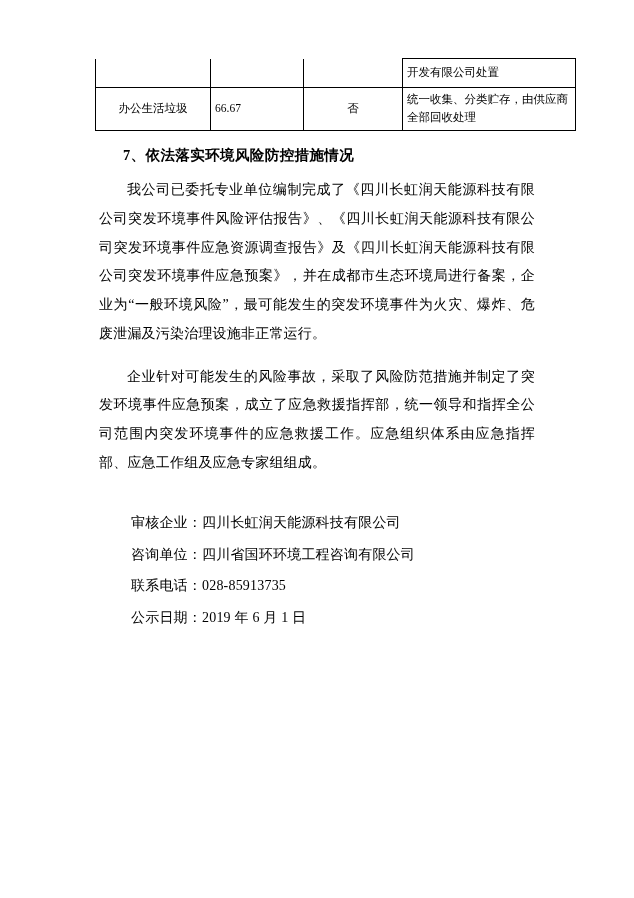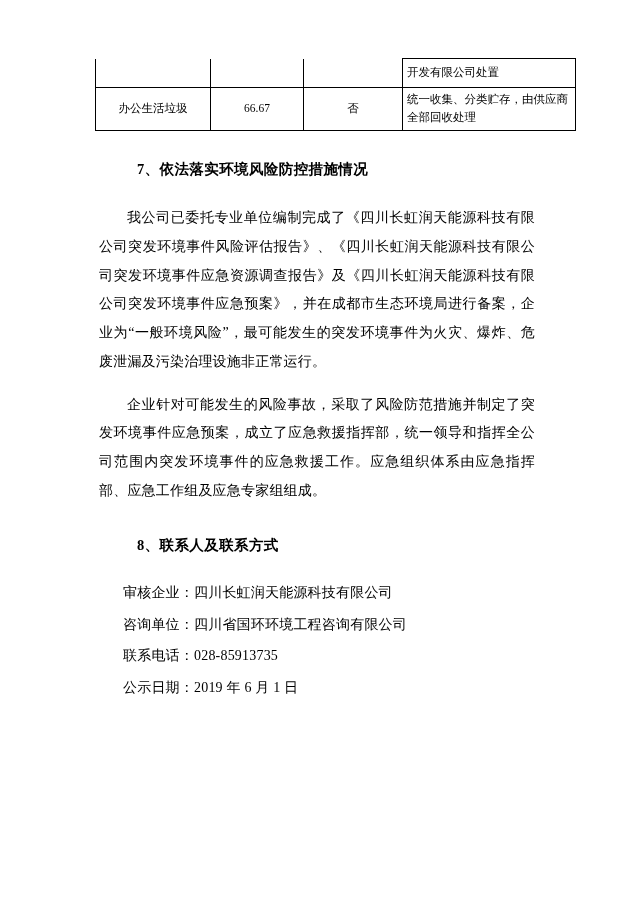--- a/index.html
+++ b/index.html
@@ -32,52 +32,52 @@
   }
   table.doc-table td {
     border: 1px solid #000000;
     font-size: 11.5px;
     line-height: 1.55;
     padding: 3px 4px;
     vertical-align: middle;
     font-family: "Liberation Serif", "DejaVu Serif", serif;
   }
   td.c1 { width: 106px; text-align: center; }
-  td.c2 { width: 84px;  text-align: center; }
+  td.c2 { width: 84px;  text-align: left; }
   td.c3 { width: 90px;  text-align: center; }
   td.c4 { width: 164px; text-align: left; padding-left: 6px; }
   .row-empty td { height: 22px; }
   .row-empty td.c1, .row-empty td.c2, .row-empty td.c3 { border-top: none; }
   .cell-blank { color: transparent; }
   
   h2.section {
     font-size: 14.5px;
     font-weight: bold;
-    margin: 14px;
+    margin: 0;
     padding: 0;
     line-height: 1.5;
     letter-spacing: 0.4px;
     text-indent: 28px;
   }
   p.para {
     font-size: 14px;
     line-height: 2.05;
     margin: 4px;
     padding: 0;
     text-indent: 28px;
     text-align: justify;
     text-justify: inter-ideograph;
     letter-spacing: 0.2px;
   }
   .gap-sm { height: 6px; }
   .gap-md { height: 12px; }
   .gap-lg { height: 14px; }
   ul.contact-list {
     list-style: none;
-    margin: 0;
+    margin: 8px;
     padding: 0;
   }
   ul.contact-list li {
     font-size: 14px;
     line-height: 2.25;
     text-indent: 28px;
     letter-spacing: 0.2px;
   }
 </style>
 </head>
@@ -110,21 +110,20 @@
     <div class="gap-sm"></div>
 
     <p class="para">我公司已委托专业单位编制完成了《四川长虹润天能源科技有限公司突发环境事件风险评估报告》、《四川长虹润天能源科技有限公司突发环境事件应急资源调查报告》及《四川长虹润天能源科技有限公司突发环境事件应急预案》，并在成都市生态环境局进行备案，企业为“一般环境风险”，最可能发生的突发环境事件为火灾、爆炸、危废泄漏及污染治理设施非正常运行。</p>
 
     <div class="gap-sm"></div>
 
     <p class="para">企业针对可能发生的风险事故，采取了风险防范措施并制定了突发环境事件应急预案，成立了应急救援指挥部，统一领导和指挥全公司范围内突发环境事件的应急救援工作。应急组织体系由应急指挥部、应急工作组及应急专家组组成。</p>
 
     <div class="gap-md"></div>
 
-    <h2 class="section">8、联系人及联系方式</h2>
 
     <div class="gap-sm"></div>
 
     <ul class="contact-list">
       <li>审核企业：四川长虹润天能源科技有限公司</li>
       <li>咨询单位：四川省国环环境工程咨询有限公司</li>
       <li>联系电话：028-85913735</li>
       <li>公示日期：2019 年 6 月 1 日</li>
     </ul>
 

